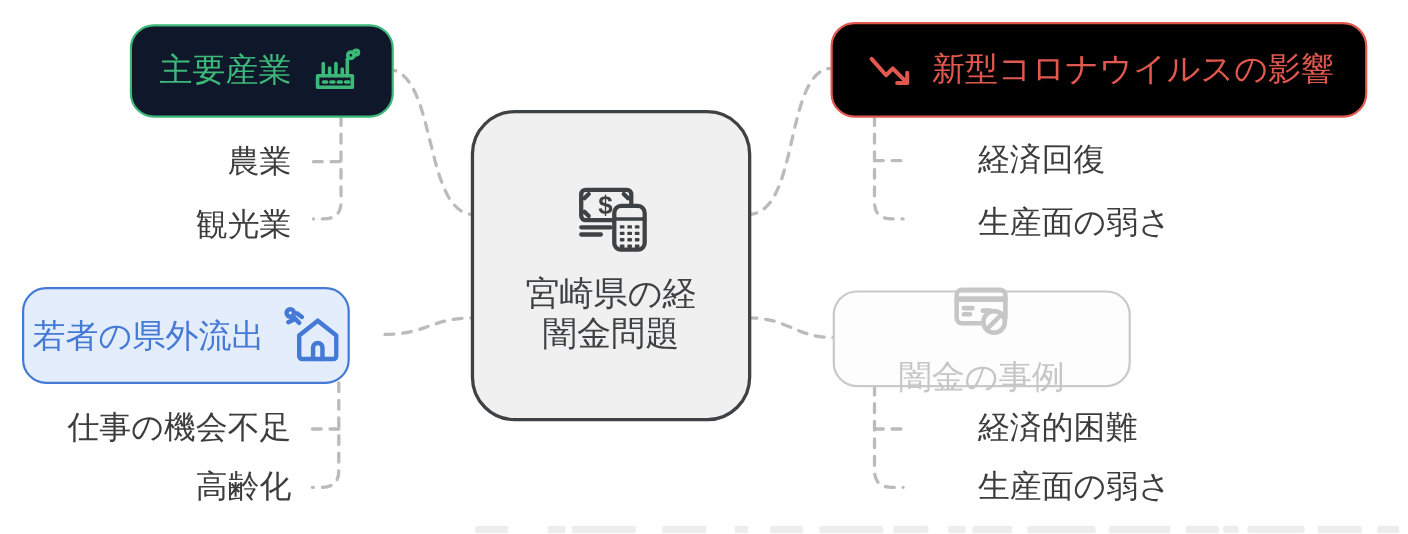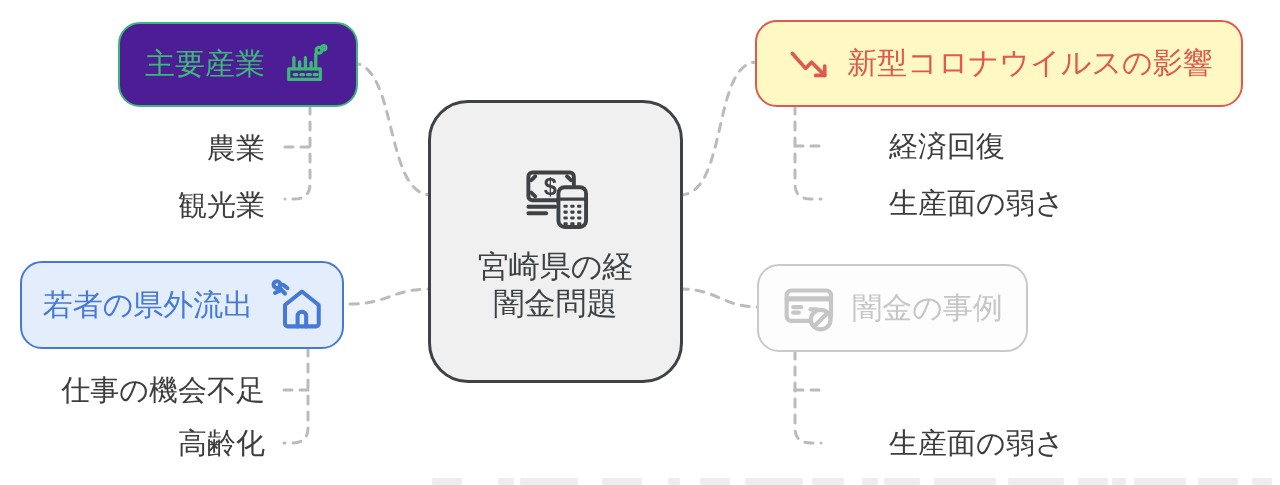--- a/index.html
+++ b/index.html
@@ -9,24 +9,24 @@
   }
   .connectors{position:absolute;left:0;top:0;width:1280px;height:485px;}
   .connectors path{fill:none;stroke:#bbbbbb;stroke-width:3;stroke-linecap:round;stroke-dasharray:8 8;}
 
   .node{
     position:absolute;box-sizing:border-box;display:flex;align-items:center;
     justify-content:center;gap:14px;border-style:solid;white-space:nowrap;
     font-weight:500;
   }
   .branch{border-width:2.5px;border-radius:22px;font-size:30px;}
-  .node-green{left:118px;top:22px;width:240px;height:85px;border-color:#3cb878;background:#4c1d95;color:#3cb878;}
-  .node-red{left:755px;top:20px;width:488px;height:87px;border-color:#e0584e;background:#fef9c3;color:#e0584e;}
-  .node-blue{left:20px;top:261px;width:324px;height:88px;border-color:#4579d6;background:#e4edfb;color:#4579d6;border-radius:22px;}
-  .node-gray{left:757px;top:264px;width:271px;height:88px;border-width:2px;border-color:#c9c9c9;background:#fdfdfd;color:#c6c6c6;}
+  .node-green{left:118px;top:22px;width:240px;height:85px;border-color:#3cb878;background:#0f172a;color:#3cb878;}
+  .node-red{left:755px;top:20px;width:488px;height:87px;border-color:#e0584e;background:#000000;color:#e0584e;}
+  .node-blue{left:20px;top:261px;width:298px;height:88px;border-color:#4579d6;background:#e4edfb;color:#4579d6;border-radius:22px;}
+  .node-gray{left:757px;top:264px;width:271px;height:88px;border-width:2px;border-color:#c9c9c9;background:#fdfdfd;color:#c6c6c6;flex-direction:column;}
 
   .node-center{
     left:428px;top:100px;width:255px;height:283px;border-width:3px;border-color:#3f4245;
     border-radius:40px;background:#f0f0f1;color:#3f4245;flex-direction:column;gap:8px;
     font-size:31px;line-height:37px;text-align:center;
   }
   .center-lines{display:block;}
 
   .sub-label{
     position:absolute;font-size:29px;line-height:1;color:#3d3d3d;white-space:nowrap;
@@ -137,20 +137,21 @@
         <rect x="2" y="4.5" width="19" height="13" rx="2"></rect>
         <path d="M2.3 8.1 h18.4" stroke-width="2.2"></path>
         <path d="M4.8 11.6 h3.4 M4.8 14 h2.4 M12.2 12.6 h2.8"></path>
         <circle cx="16.6" cy="17" r="5" fill="#fdfdfd" stroke="none"></circle>
         <circle cx="16.6" cy="17" r="4.2"></circle>
         <path d="M13.7 19.9 L19.5 14.1"></path>
       </svg>
     </span>
     <span>闇金の事例</span>
   </div>
+  <div class="sub-label sub-right-col" style="top:390px;">経済的困難</div>
   <div class="sub-label sub-right-col" style="top:443px;">生産面の弱さ</div>
 
   <div class="node node-center">
     <span class="icon">
       <svg width="82" height="78" viewBox="0 0 48 48" fill="none" stroke="currentColor" stroke-width="2.4" stroke-linecap="round" stroke-linejoin="round">
         <rect x="7" y="6.5" width="28" height="17" rx="2.5"></rect>
         <path d="M11.2 8.8 l-2.4 2.4 M30.8 8.8 l2.4 2.4 M11.2 21.2 l-2.4 -2.4"></path>
         <text x="20.5" y="20.2" font-size="14.5" font-weight="700" text-anchor="middle" fill="currentColor" stroke="none" font-family="'Liberation Sans',sans-serif">$</text>
         <path d="M7 27.5 h16.5 M7 31.5 h11"></path>
         <rect x="25.5" y="15.5" width="17" height="24.5" rx="3.8" fill="#f0f0f1"></rect>

